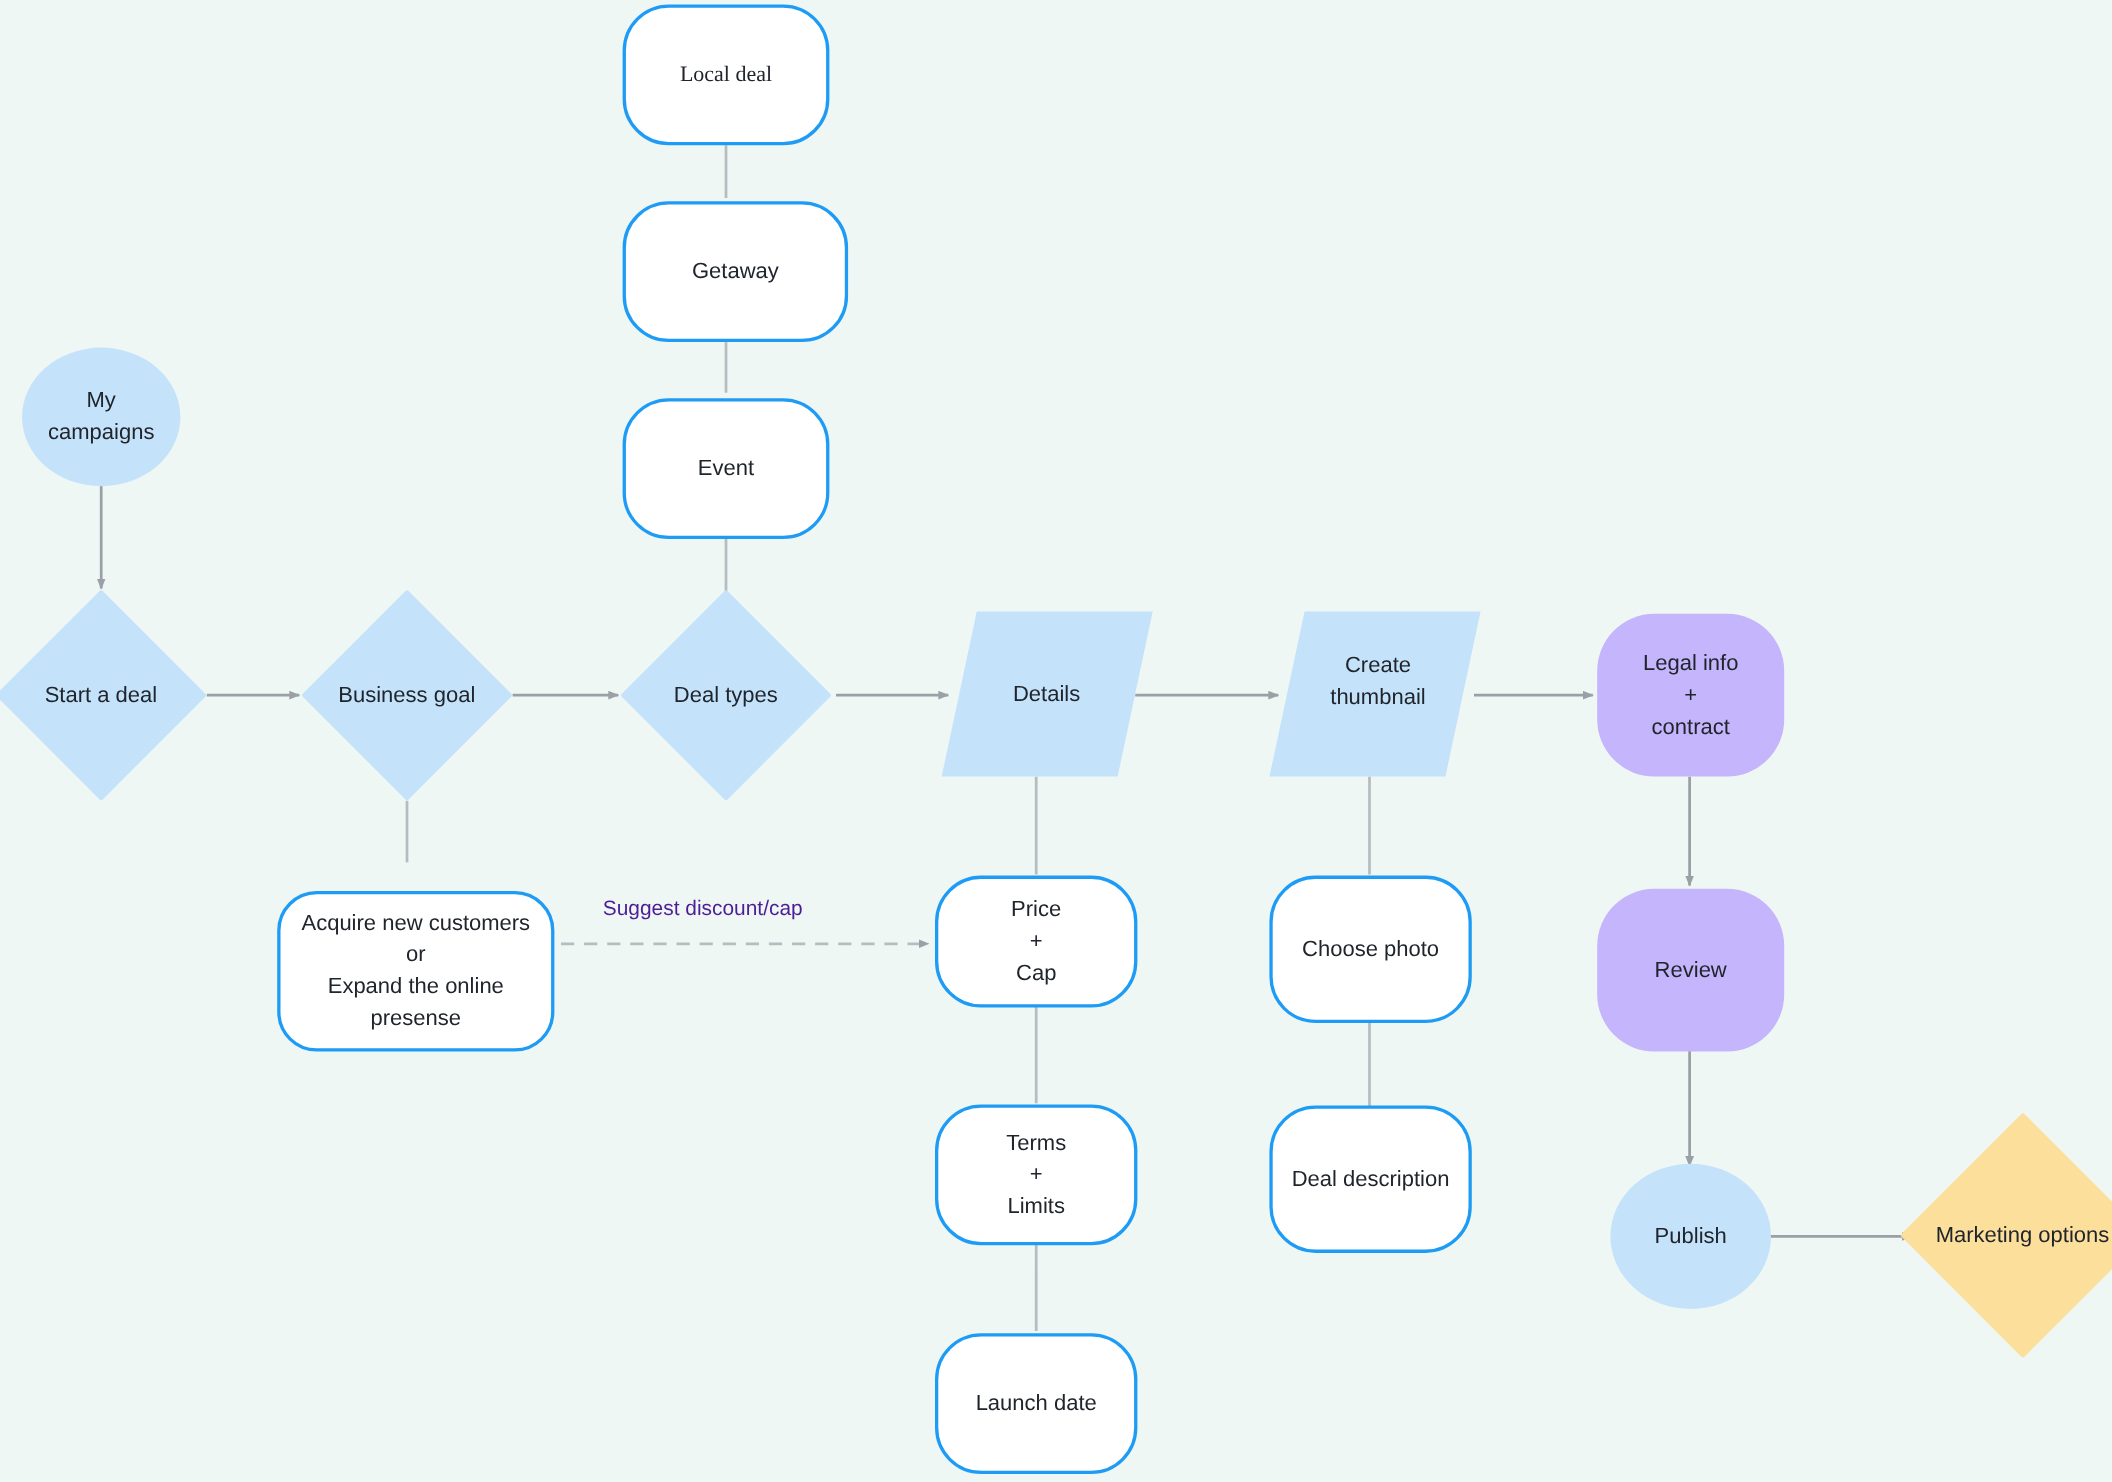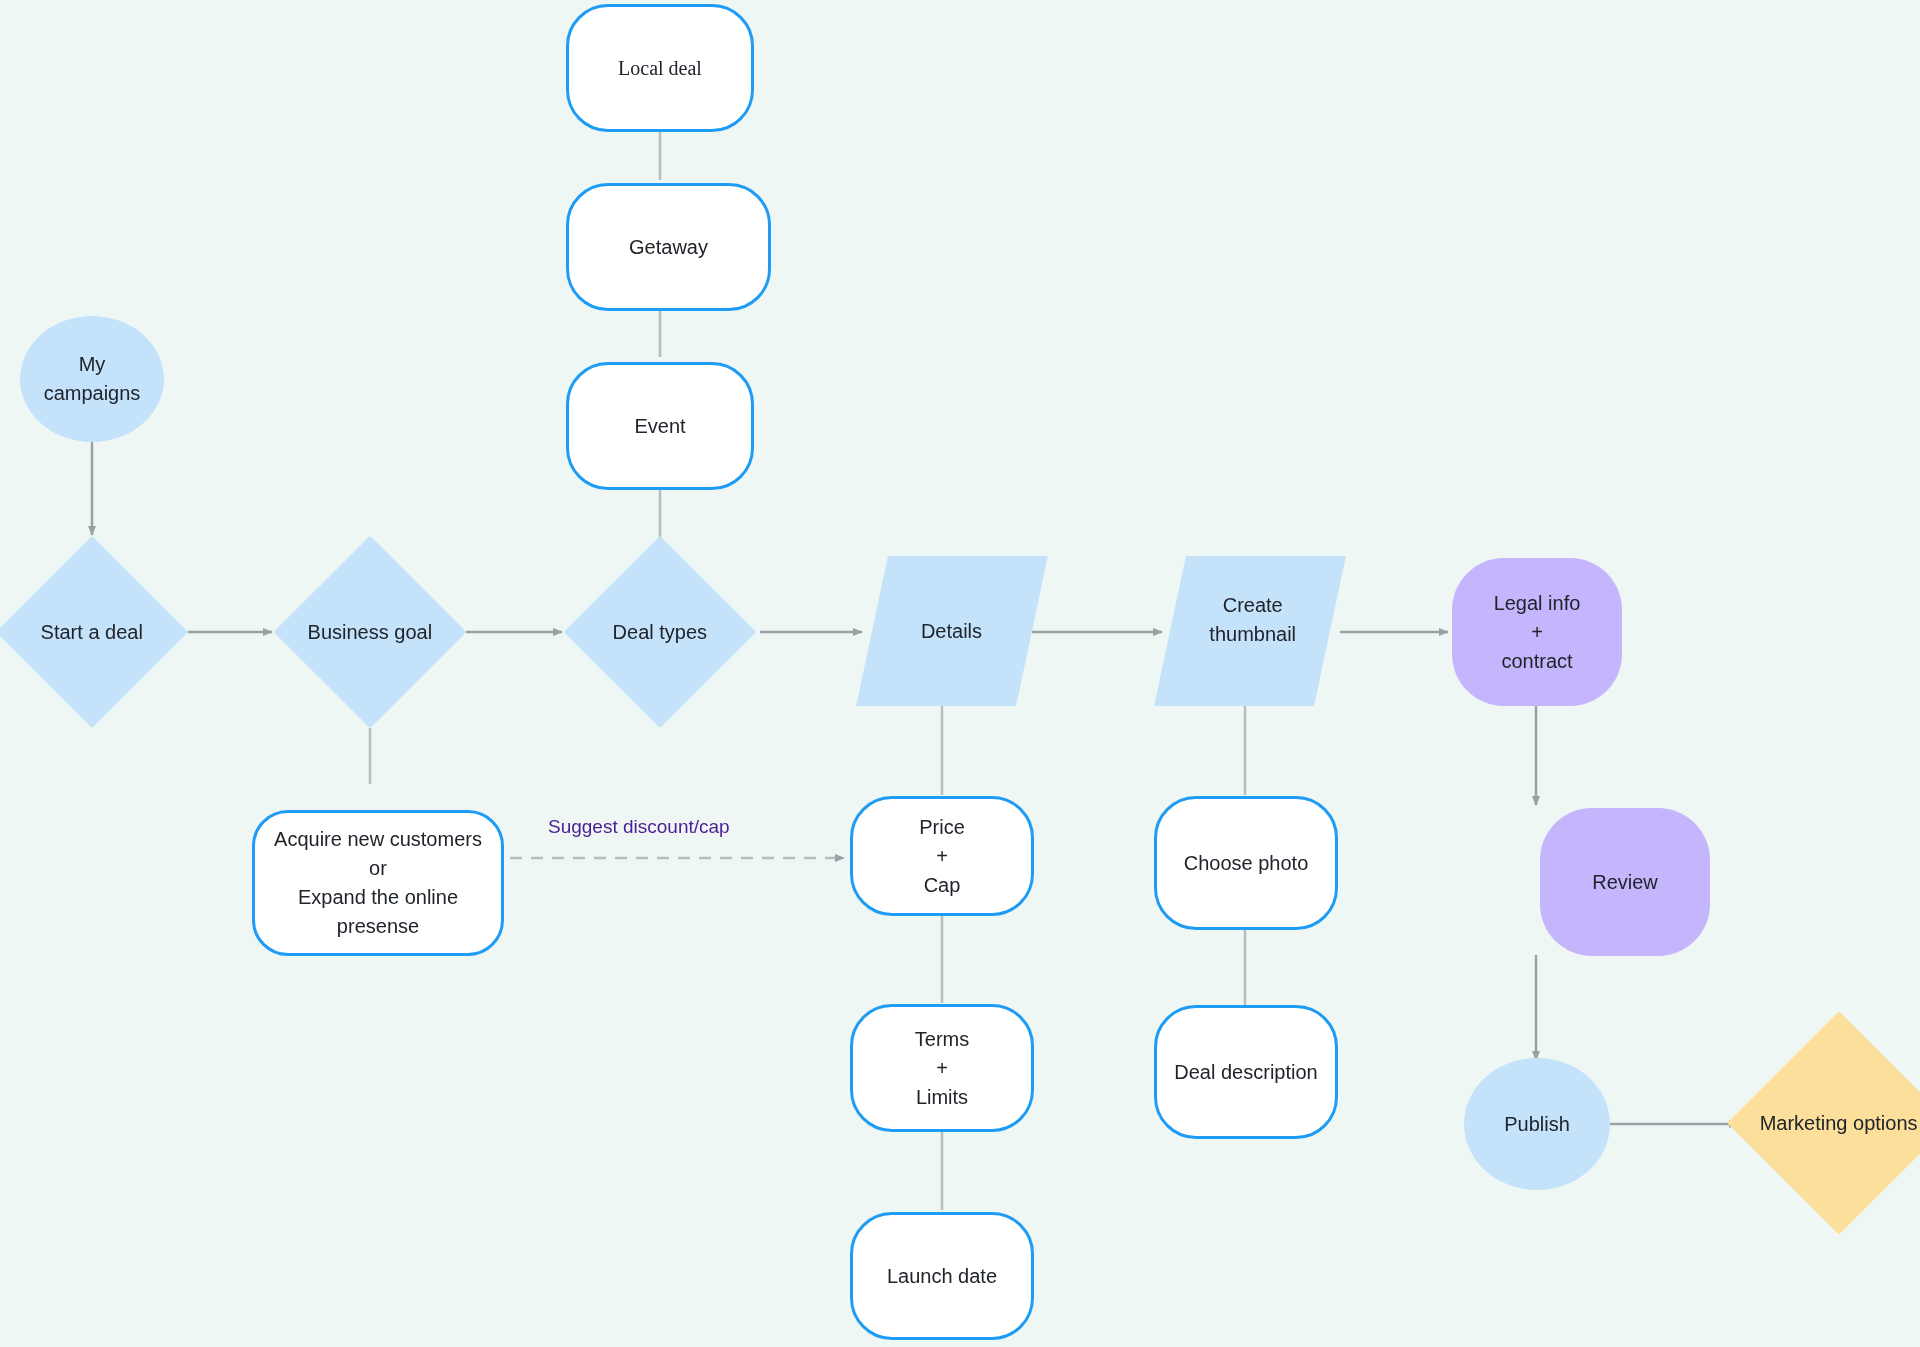--- a/index.html
+++ b/index.html
@@ -169,21 +169,21 @@
     <span class="lbl multi" style="margin-bottom:22px;">Create
 thumbnail</span>
   </div>
 
   <div class="node n-fill" style="left:1452px; top:558px; width:170px; height:148px;">
     <span class="lbl multi">Legal info
 +
 contract</span>
   </div>
 
-  <div class="node n-fill" style="left:1540px; top:808px; width:170px; height:148px;align-items:center;">
+  <div class="node n-fill" style="left:1452px; top:808px; width:170px; height:148px;align-items:center;">
     <span class="lbl multi">Review</span>
   </div>
 
   <div class="node n-circle" style="left:1464px; top:1058px; width:146px; height:132px;">
     <span class="lbl multi">Publish</span>
   </div>
 
   <div class="node n-diamond yellow" style="left:1760px; top:1044px; width:158px; height:158px;">
     <span class="lbl multi">Marketing
 options</span>

